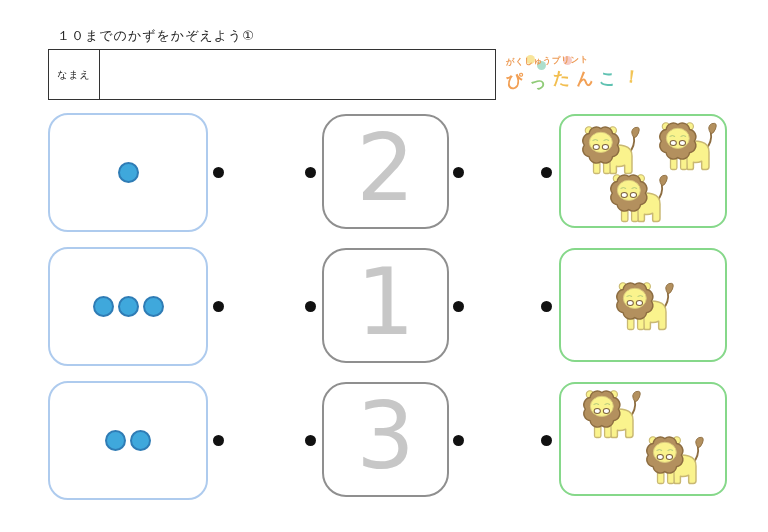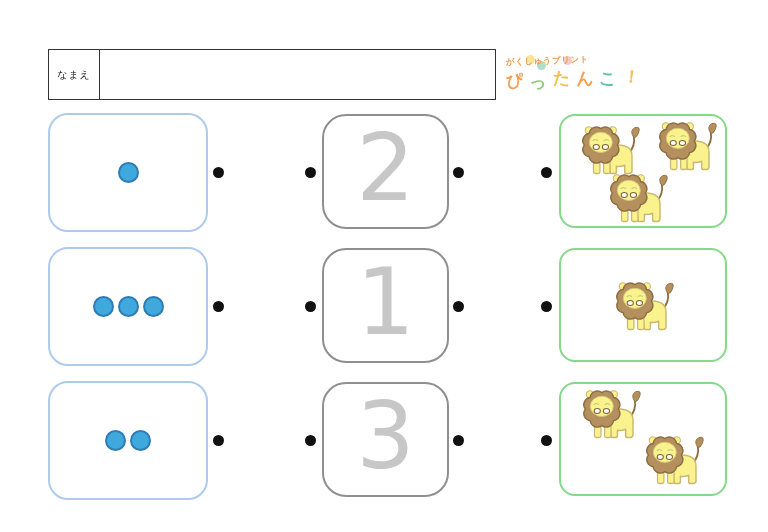--- a/index.html
+++ b/index.html
@@ -123,20 +123,21 @@
     <path d="M17 19 q3 -2 6 0" fill="none" stroke="#A8C47A" stroke-width="1"></path>
     <path d="M29 19 q3 -2 6 0" fill="none" stroke="#A8C47A" stroke-width="1"></path>
 
     <ellipse cx="21" cy="26" rx="3.4" ry="2.7" fill="#ffffff" stroke="#7E623C" stroke-width="1.1"></ellipse>
     <ellipse cx="31" cy="26" rx="3.4" ry="2.7" fill="#ffffff" stroke="#7E623C" stroke-width="1.1"></ellipse>
   </symbol>
 </svg>
 
 <div class="page">
 
+  <div class="title">１０までのかずをかぞえよう①</div>
 
   <div class="namebox">
     <div class="name-label">なまえ</div>
     <div class="name-input"></div>
   </div>
 
   <div class="logo">
     <span class="blob b1"></span>
     <span class="blob b2"></span>
     <span class="blob b3"></span>

